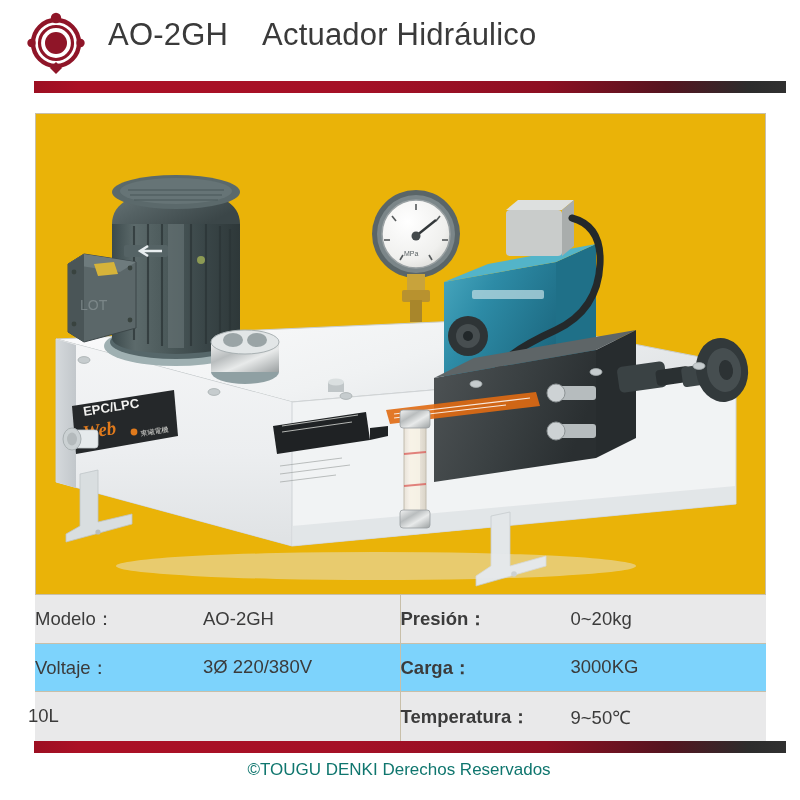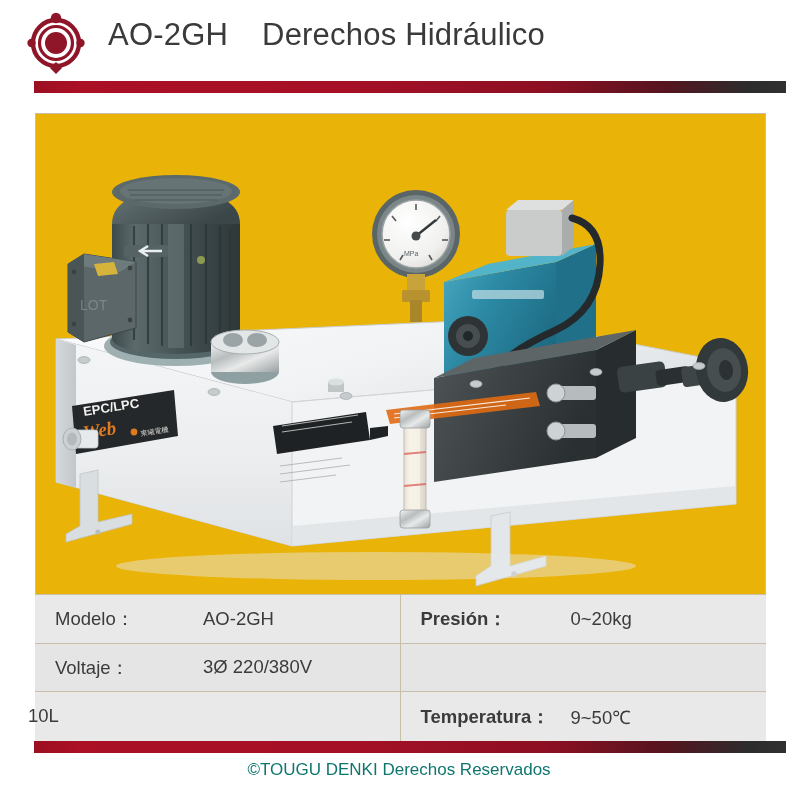--- a/index.html
+++ b/index.html
@@ -104,34 +104,33 @@
     height: 146px;
   }
   .spec-row {
     display: flex;
     width: 731px;
     height: 48.6px;
     border-bottom: 1.3px solid #c8bfa9;
   }
   .spec-row:last-child { border-bottom: none; }
   .spec-row.shaded { background: #e9e9ea; }
-  .spec-row.plain  { background: #e5e5e5; }
+  .spec-row.plain  { background: #7dd3fc; }
 
   .spec-half {
     display: flex;
     align-items: center;
     width: 365.5px;
     height: 100%;
   }
   .spec-half.left-half { border-right: 1.3px solid #c8bfa9; }
 
   .spec-label {
     font-size: 18.5px;
     color: #3b3b3b;
-    padding-left: 20px;
     width: 175px;
     white-space: nowrap;
   }
   .spec-value {
     font-size: 18.5px;
     color: #3b3b3b;
     white-space: nowrap;
   }
   .spec-half.left-half .spec-value { margin-left: -7px; }
   .spec-half.right-half .spec-label { width: 170px; font-weight: bold; }
@@ -172,21 +171,21 @@
         <circle cx="29" cy="31" r="23" fill="none" stroke="#8f1528" stroke-width="4.4"></circle>
 
         <circle cx="29" cy="31" r="16.5" fill="none" stroke="#8f1528" stroke-width="3.2"></circle>
 
         <circle cx="29" cy="31" r="11" fill="#8f1528"></circle>
       </svg>
     </div>
 
     <div class="title-block">
       <span class="title-model">AO-2GH</span>
-      <span class="title-name">Derechos Hidráulico</span>
+      <span class="title-name">Actuador Hidráulico</span>
     </div>
   </div>
 
   <div class="redbar redbar-top"></div>
 
   <div class="image-panel">
     <div class="product-photo">
       <svg class="photo-svg" width="731" height="482" viewBox="0 0 731 482">
         <defs>
           <linearGradient id="tankFront" x1="0" y1="0" x2="0" y2="1">
@@ -454,20 +453,24 @@
         <span class="spec-label">Presión：</span>
         <span class="spec-value">0~20kg</span>
       </div>
     </div>
 
     <div class="spec-row plain">
       <div class="spec-half left-half">
         <span class="spec-label">Voltaje：</span>
         <span class="spec-value">3Ø 220/380V</span>
       </div>
+      <div class="spec-half right-half">
+        <span class="spec-label">Carga：</span>
+        <span class="spec-value">3000KG</span>
+      </div>
     </div>
 
     <div class="spec-row shaded">
       <div class="spec-half left-half">
         <span class="spec-value">10L</span>
       </div>
       <div class="spec-half right-half">
         <span class="spec-label">Temperatura：</span>
         <span class="spec-value">9~50℃</span>
       </div>

